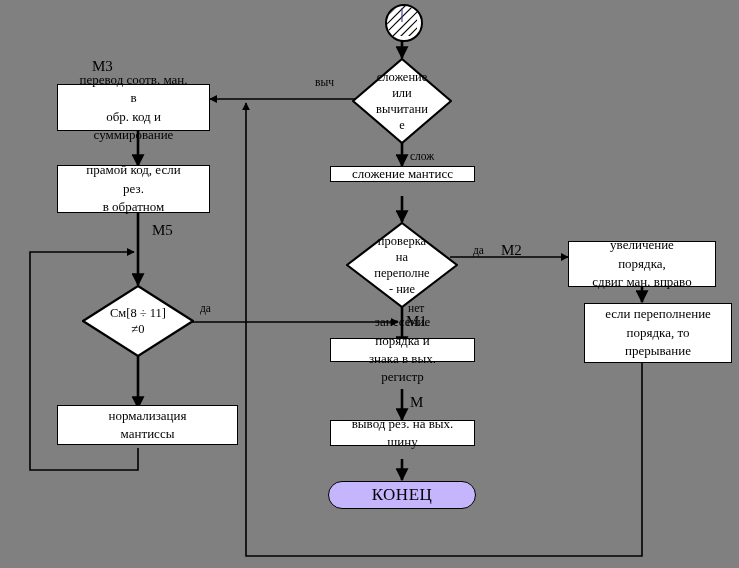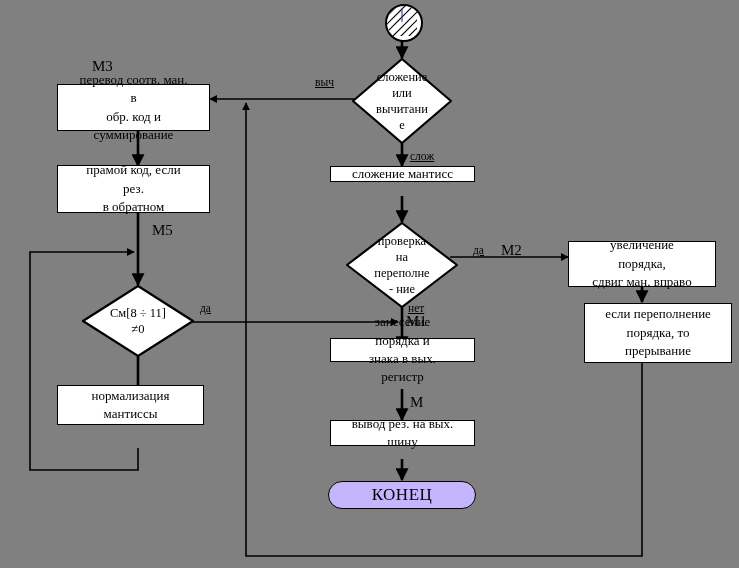--- a/index.html
+++ b/index.html
@@ -65,21 +65,20 @@
     position:absolute;
   }
   .startnode svg{display:block;}
 
   
   .elabel{
     position:absolute;
     font-size:11.5px;
     color:#000;
     white-space:nowrap;
-    text-decoration:underline;
   }
   .mlabel{
     position:absolute;
     font-size:15px;
     color:#000;
     white-space:nowrap;
   }
 </style>
 </head>
 <body>
@@ -204,21 +203,21 @@
   <div class="node decision" style="left:82px;top:285px;width:112px;height:72px;">
     <svg class="dshape" viewBox="0 0 112 72" preserveAspectRatio="none">
       <polygon points="56,1 111,36 56,71 1,36" fill="#ffffff" stroke="#000" stroke-width="2.2"></polygon>
     </svg>
     <div class="dtext">
       <div>См[8 ÷ 11]</div>
       <div>≠0</div>
     </div>
   </div>
 
-  <div class="node proc" style="left:57px;top:385px;width:147px;height:40px;">
+  <div class="node proc" style="left:57px;top:405px;width:181px;height:40px;">
     <span>
       <span style="display:block">нормализация</span>
       <span style="display:block">мантиссы</span>
     </span>
   </div>
 
   <div class="node proc" style="left:330px;top:338px;width:145px;height:24px;">
     <span>
       <span style="display:block">занесение порядка и</span>
       <span style="display:block">знака в вых. регистр</span>

